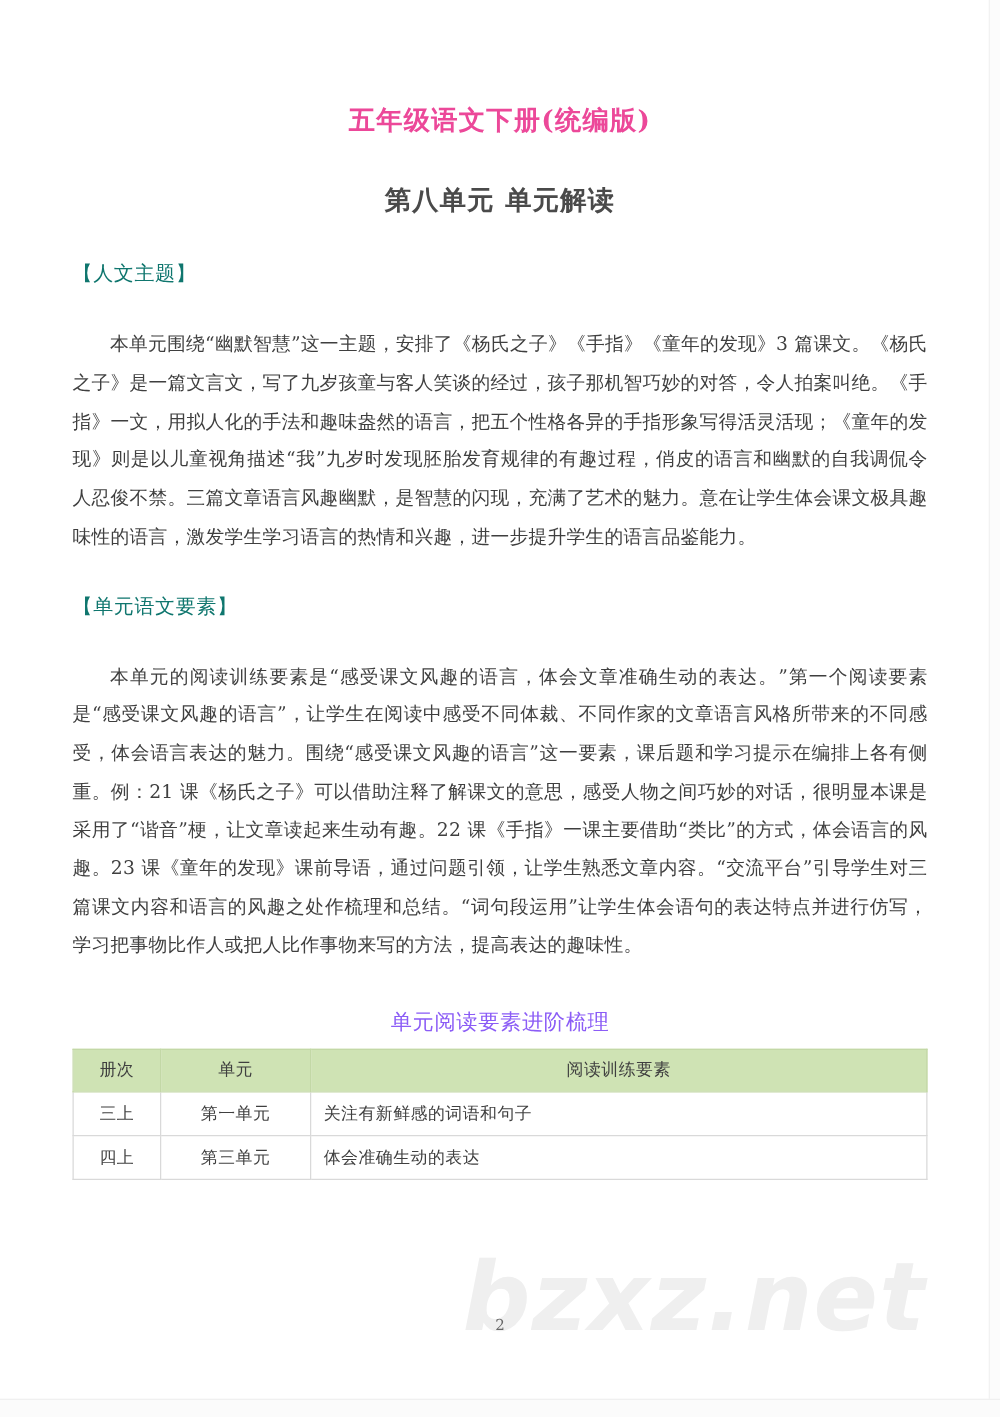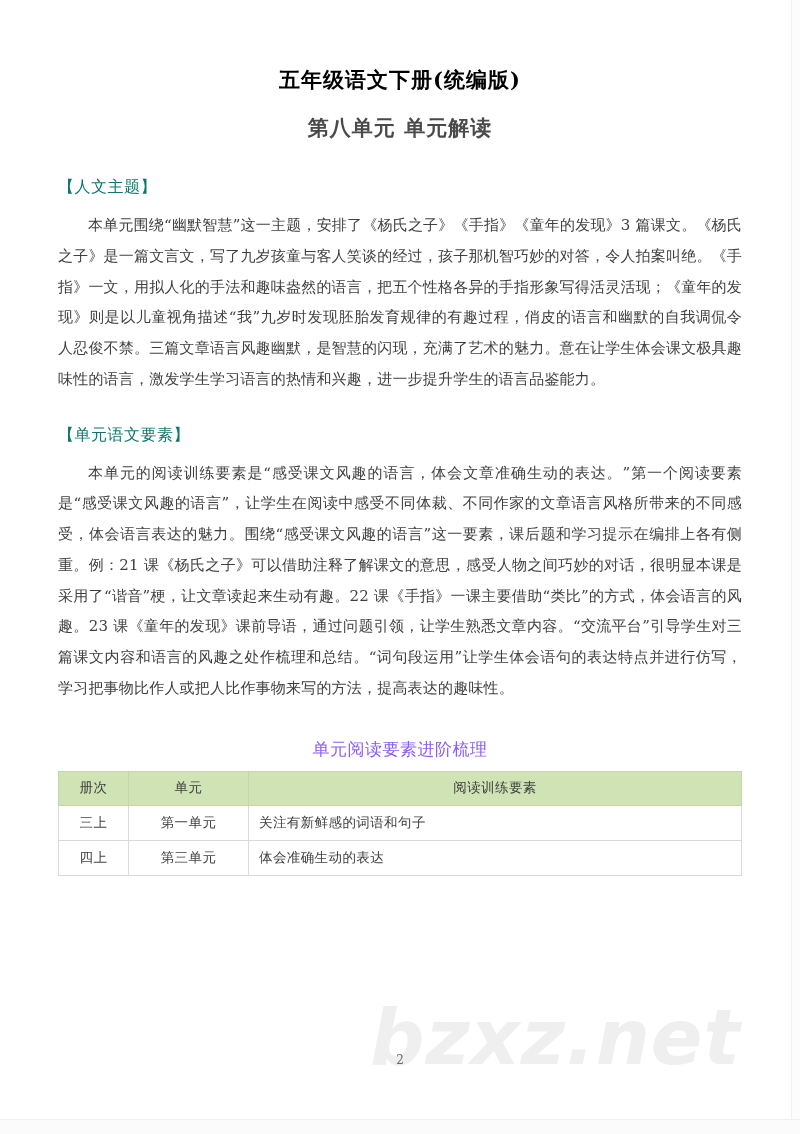--- a/index.html
+++ b/index.html
@@ -56,22 +56,22 @@
   .content {
     position: relative;
     z-index: 2;
     padding: 0 58px;
   }
 
   .doc-title {
     text-align: center;
     font-size: 21px;
     letter-spacing: 1px;
-    color: #000000;
-    margin: 0;
+    color: #ec4899;
+    margin: 16px;
     padding-top: 64px;
     line-height: 1.5;
   }
   .doc-subtitle {
     text-align: center;
     font-size: 21px;
     letter-spacing: 1px;
     color: #4a4a4a;
     margin: 0;
     padding-top: 16px;
@@ -92,21 +92,21 @@
     font-size: 15px;
     line-height: 2.05;
     text-align: justify;
     text-justify: inter-ideograph;
     text-indent: 2em;
     margin: 12px 0 0 0;
     color: #3f3f3f;
     letter-spacing: 0.2px;
   }
   .para.first {
-    margin-top: 12px;
+    margin-top: 30px;
   }
   .para.follow {
     margin-top: 0;
   }
 
   .table-caption {
     text-align: center;
     font-size: 17px;
     color: #8b5cf6;
     margin: 34px 0 10px 0;

